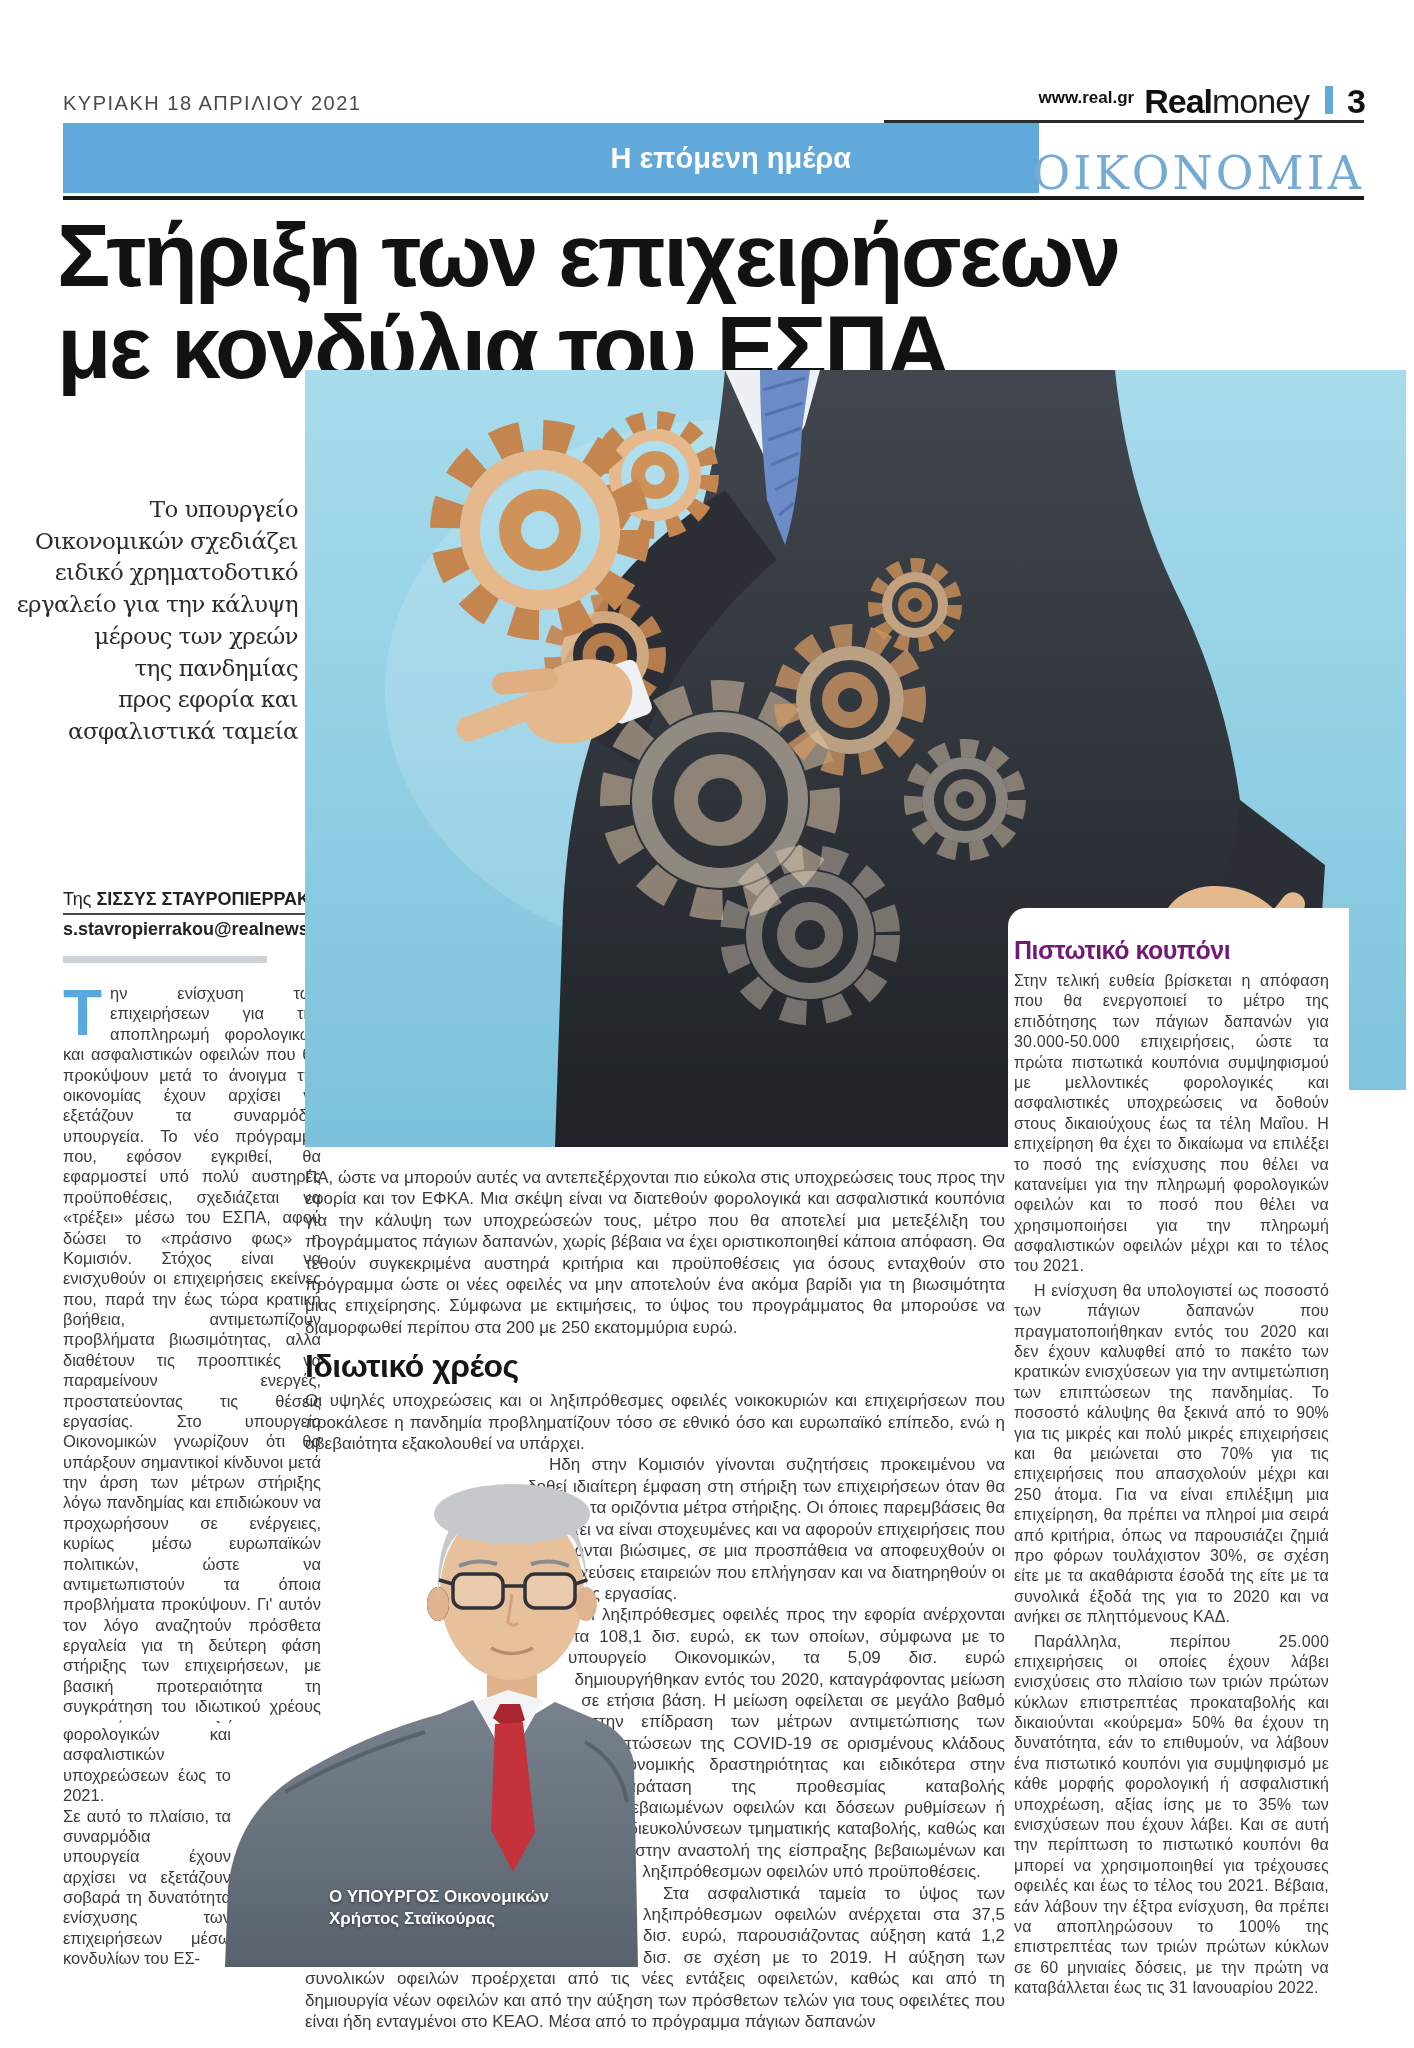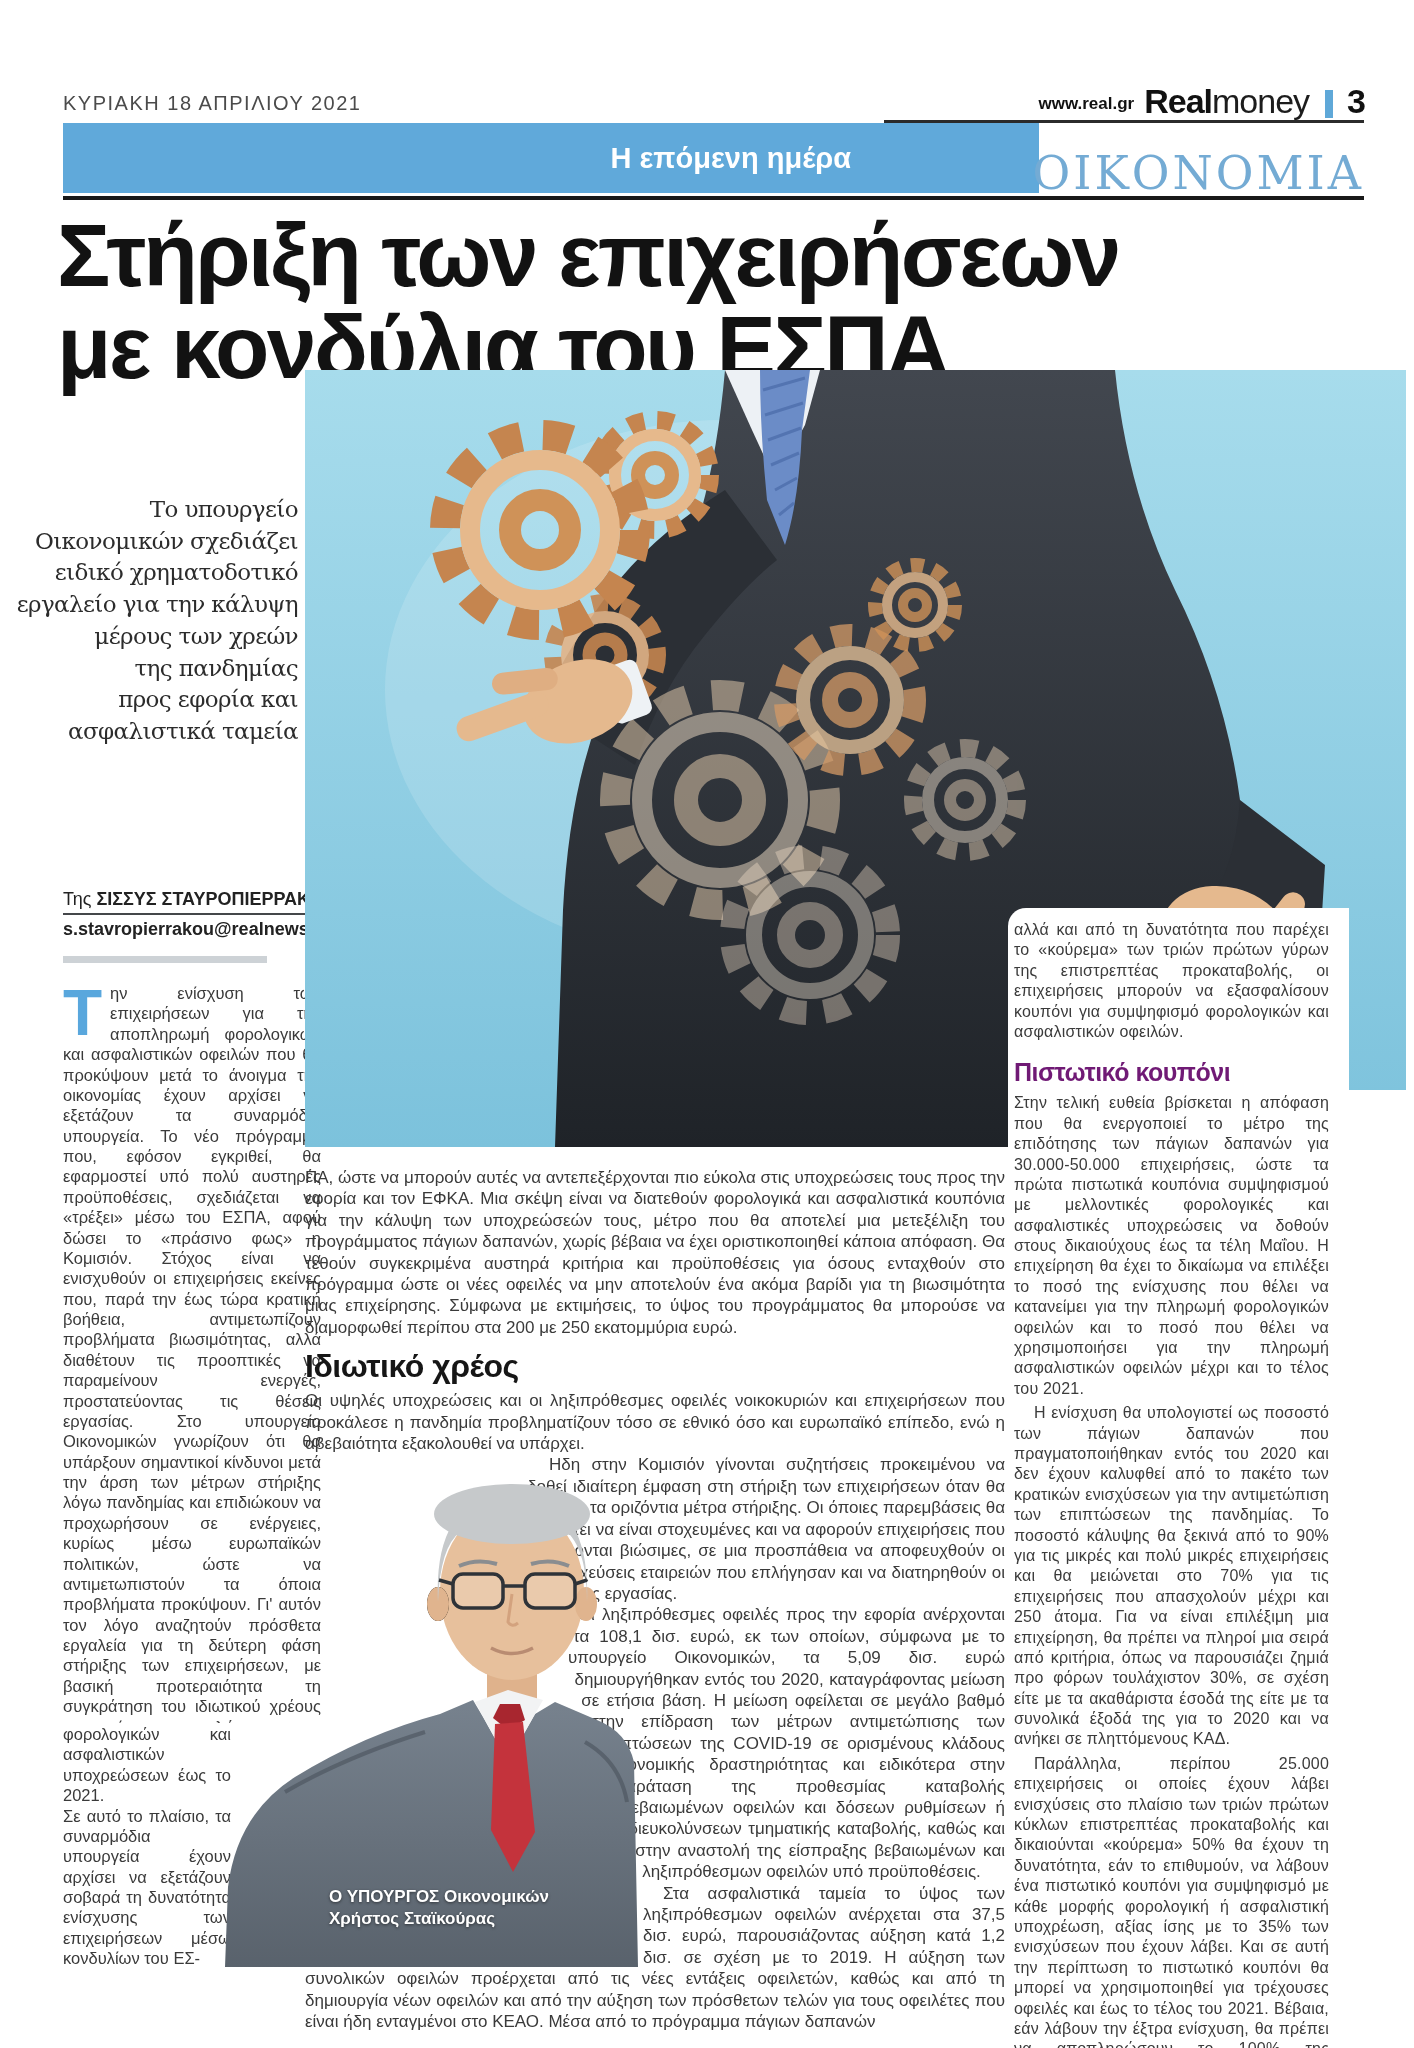--- a/index.html
+++ b/index.html
@@ -2,21 +2,21 @@
 <html><head>
 <meta charset="utf-8">
 <style>
   html,body{margin:0;padding:0;background:#e9e9e9;}
   #page{position:relative;width:1414px;height:2048px;background:#ffffff;margin:0 auto;
         font-family:"Liberation Sans",sans-serif;overflow:hidden;}
   .abs{position:absolute;}
 
   
   .date{left:63px;top:92px;font-size:20px;letter-spacing:1.5px;color:#4b4b4b;}
-  .logo{right:48px;top:82px;display:flex;align-items:flex-end;}
+  .logo{right:48px;top:82px;display:flex;align-items:center;}
   .logo .site{font-size:17px;font-weight:700;color:#111;padding-bottom:7px;margin-right:10px;}
   .logo .brand-b{font-size:34px;font-weight:800;color:#111;letter-spacing:-1px;}
   .logo .brand-l{font-size:34px;font-weight:400;color:#1c1c1c;letter-spacing:-1px;}
   .logo .bar{width:8px;height:28px;background:#5fa8d8;margin:0 14px 3px 16px;}
   .logo .num{font-size:34px;font-weight:800;color:#111;padding-bottom:0;}
   .rule-right{left:884px;top:120px;width:480px;height:3px;background:#2b2b2b;}
   .banner{left:63px;top:123px;width:976px;height:70px;background:#60a9da;}
   .banner span{display:block;line-height:70px;text-align:right;padding-right:188px;
                font-size:29px;font-weight:700;color:#ffffff;}
   .section{right:50px;top:146px;font-family:"DejaVu Serif",serif;font-size:46px;
@@ -241,20 +241,19 @@
       <path d="M287 132 L283 160 Q287 166 293 161" stroke="#d3a27e" stroke-width="3" fill="none"></path>
       <path d="M266 186 Q287 197 308 186" stroke="#b98c72" stroke-width="3.5" fill="none"></path>
     </svg>
     <div class="caption">
       <div><span>Ο ΥΠΟΥΡΓΟΣ</span><span> Οικονομικών</span></div>
       <div>Χρήστος Σταϊκούρας</div>
     </div>
   </div>
 
   <div class="abs sidebar">
-    <p class="sbtxt">αλλά και από τη δυνατότητα που παρέχει το «κούρεμα» των τριών πρώτων γύρων της επιστρεπτέας προκαταβολής, οι επιχειρήσεις μπορούν να εξασφαλίσουν κουπόνι για συμψηφισμό φορολογικών και ασφαλιστικών οφειλών.</p>
     <div class="sb-heading">Πιστωτικό κουπόνι</div>
     <p class="sbtxt">Στην τελική ευθεία βρίσκεται η απόφαση που θα ενεργοποιεί το μέτρο της επιδότησης των πάγιων δαπανών για 30.000-50.000 επιχειρήσεις, ώστε τα πρώτα πιστωτικά κουπόνια συμψηφισμού με μελλοντικές φορολογικές και ασφαλιστικές υποχρεώσεις να δοθούν στους δικαιούχους έως τα τέλη Μαΐου. Η επιχείρηση θα έχει το δικαίωμα να επιλέξει το ποσό της ενίσχυσης που θέλει να κατανείμει για την πληρωμή φορολογικών οφειλών και το ποσό που θέλει να χρησιμοποιήσει για την πληρωμή ασφαλιστικών οφειλών μέχρι και το τέλος του 2021.</p>
     <p class="sbtxt indent" style="margin-top:4px;">Η ενίσχυση θα υπολογιστεί ως ποσοστό των πάγιων δαπανών που πραγματοποιήθηκαν εντός του 2020 και δεν έχουν καλυφθεί από το πακέτο των κρατικών ενισχύσεων για την αντιμετώπιση των επιπτώσεων της πανδημίας. Το ποσοστό κάλυψης θα ξεκινά από το 90% για τις μικρές και πολύ μικρές επιχειρήσεις και θα μειώνεται στο 70% για τις επιχειρήσεις που απασχολούν μέχρι και 250 άτομα. Για να είναι επιλέξιμη μια επιχείρηση, θα πρέπει να πληροί μια σειρά από κριτήρια, όπως να παρουσιάζει ζημιά προ φόρων τουλάχιστον 30%, σε σχέση είτε με τα ακαθάριστα έσοδά της είτε με τα συνολικά έξοδά της για το 2020 και να ανήκει σε πληττόμενους ΚΑΔ.</p>
     <p class="sbtxt indent" style="margin-top:4px;">Παράλληλα, περίπου 25.000 επιχειρήσεις οι οποίες έχουν λάβει ενισχύσεις στο πλαίσιο των τριών πρώτων κύκλων επιστρεπτέας προκαταβολής και δικαιούνται «κούρεμα» 50% θα έχουν τη δυνατότητα, εάν το επιθυμούν, να λάβουν ένα πιστωτικό κουπόνι για συμψηφισμό με κάθε μορφής φορολογική ή ασφαλιστική υποχρέωση, αξίας ίσης με το 35% των ενισχύσεων που έχουν λάβει. Και σε αυτή την περίπτωση το πιστωτικό κουπόνι θα μπορεί να χρησιμοποιηθεί για τρέχουσες οφειλές και έως το τέλος του 2021. Βέβαια, εάν λάβουν την έξτρα ενίσχυση, θα πρέπει να αποπληρώσουν το 100% της επιστρεπτέας των τριών πρώτων κύκλων σε 60 μηνιαίες δόσεις, με την πρώτη να καταβάλλεται έως τις 31 Ιανουαρίου 2022.</p>
   </div>
 
 </div>
 
 </body></html>

